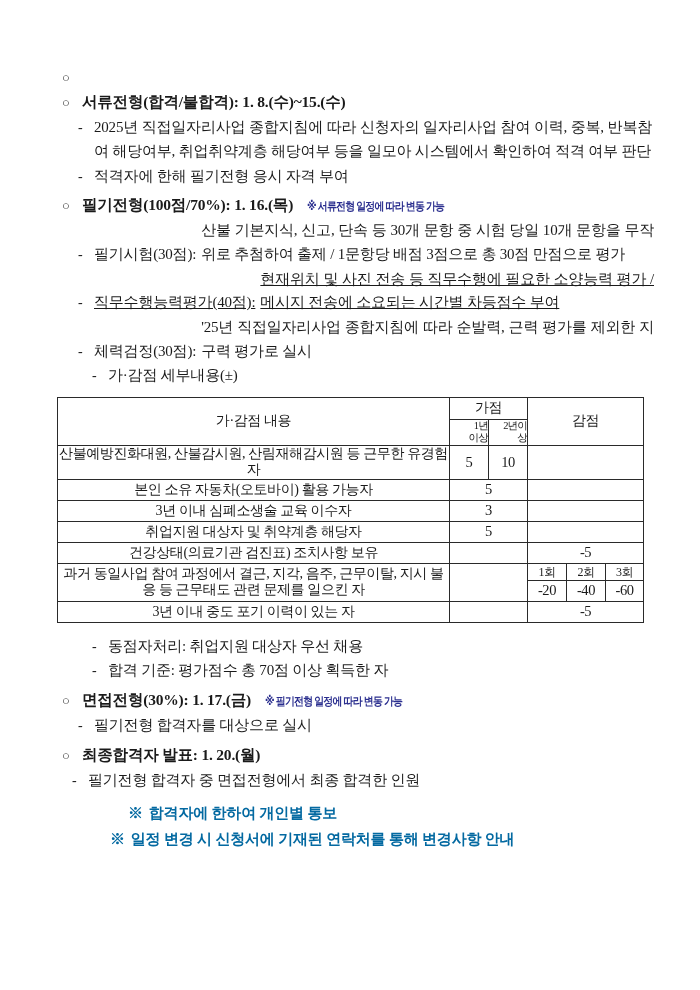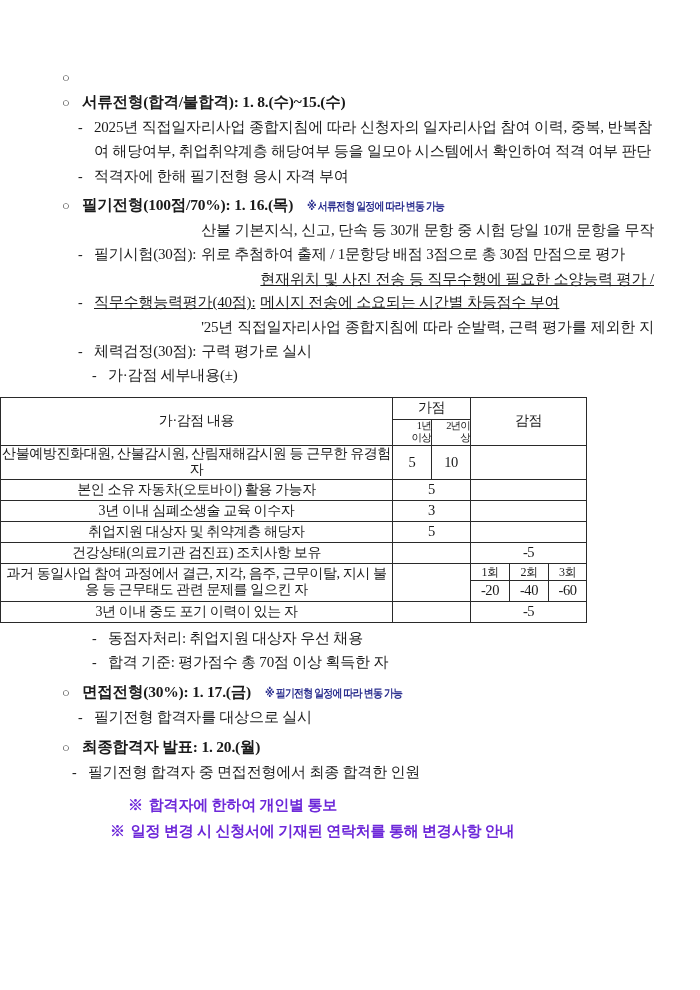--- a/index.html
+++ b/index.html
@@ -100,35 +100,36 @@
     transform: scaleX(0.86);
     transform-origin: left center;
     display: inline-block;
     margin-left: 14px;
     white-space: nowrap;
     vertical-align: 1px;
   }
 
   
   .notice-blue {
-    color: #6d28d9;
+    color: #0369a1;
     font-weight: bold;
     font-size: 15px;
     letter-spacing: -0.2px;
     padding-left: 128px;
     margin: 0 0 2px 0;
     line-height: 1.6;
     white-space: nowrap;
   }
   .notice-blue .nb-mark { margin-right: 6px; }
 
   
   .tbl-wrap {
+    padding-left: 57px;
     margin-top: 9px;
-    margin-bottom: 4px;
+    margin-bottom: 12px;
   }
   table.grade {
     border-collapse: collapse;
     width: 586px;
     table-layout: fixed;
     font-size: 13.5px;
     letter-spacing: -0.4px;
   }
   table.grade th,
   table.grade td {

